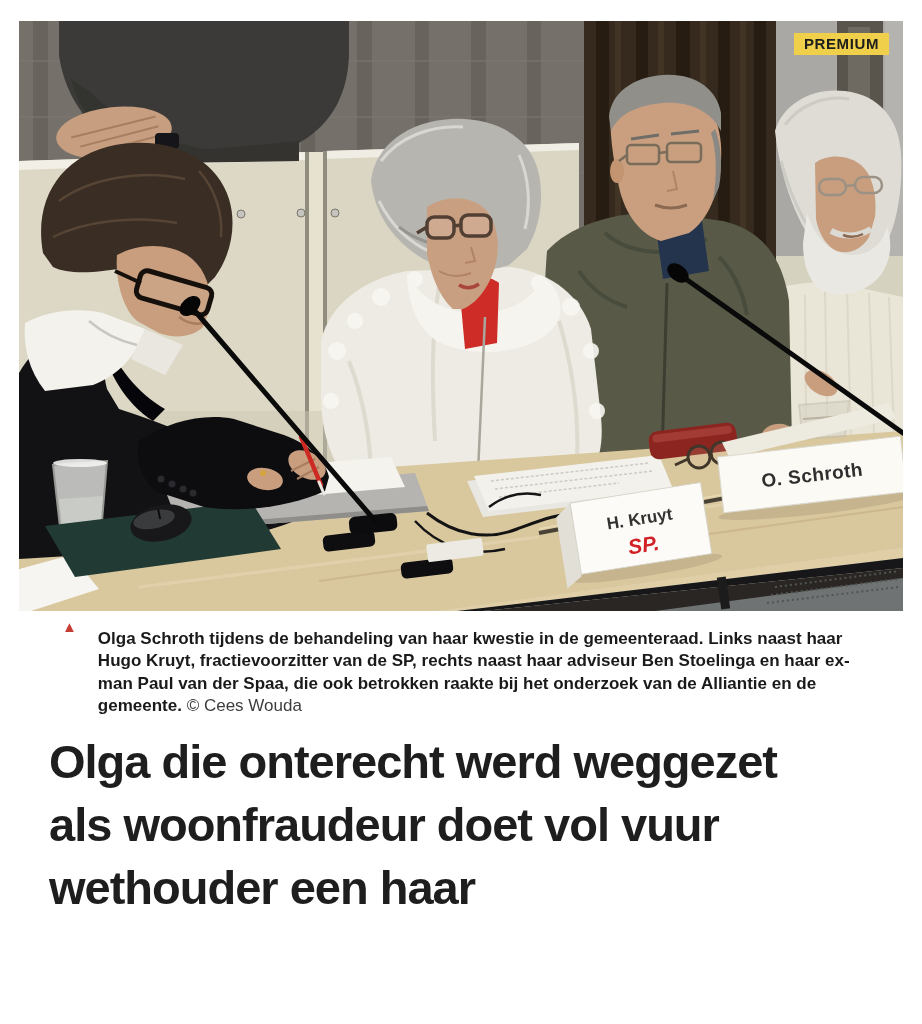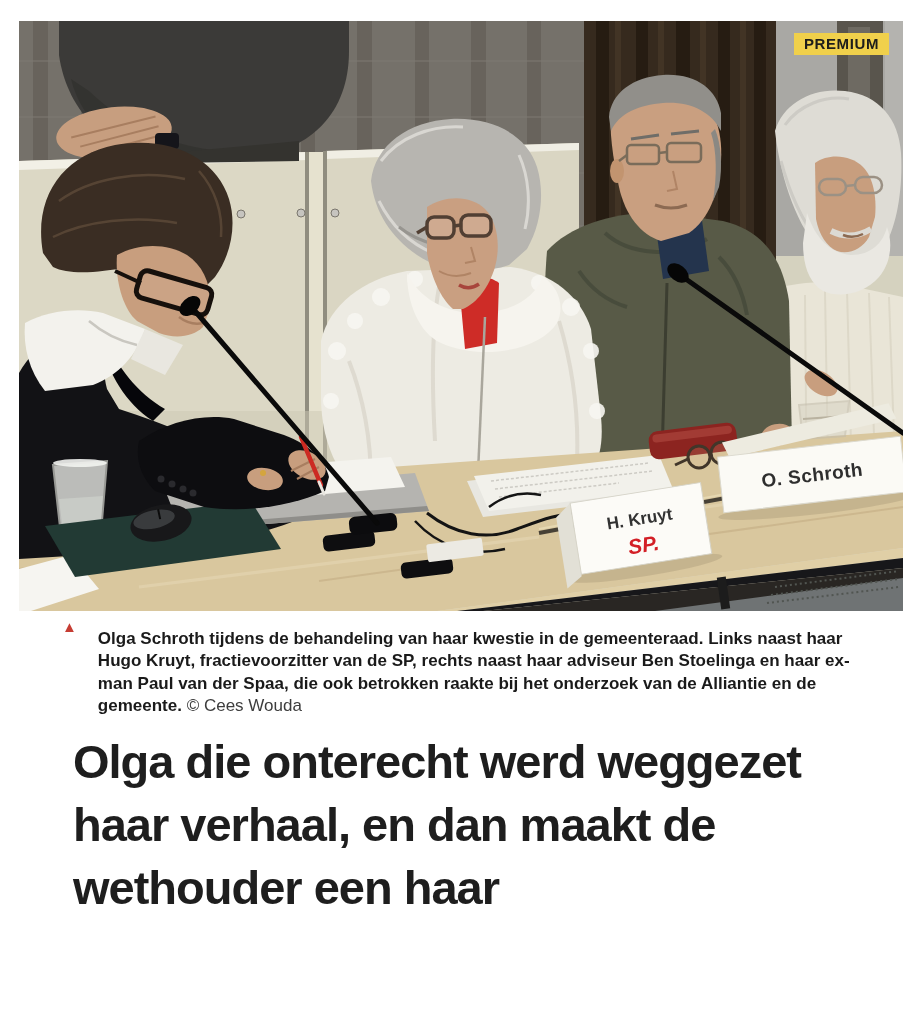--- a/index.html
+++ b/index.html
@@ -23,21 +23,21 @@
     display:flex;gap:9px;align-items:flex-start;
   }
   .caption .tri{
     color:#c63d33;font-size:15px;line-height:22px;flex:0 0 auto;
   }
   .caption p{
     margin:12px;font-size:17px;line-height:22.4px;font-weight:bold;color:#1a1a1a;
   }
   .caption .credit{font-weight:normal;color:#3d3d3d;}
   h1.headline{
-    position:absolute;left:73px;top:730px;margin:0;width:835px;
+    position:absolute;left:49px;top:730px;margin:0;width:835px;
     font-size:47px;line-height:63px;font-weight:bold;
     letter-spacing:-1px;color:#1e1e1e;
   }
   h1.headline span{display:block;}
   svg text{font-family:"Liberation Sans", sans-serif;}
 </style>
 </head>
 <body>
 
 <figure class="photo-wrap" style="margin:0;">
@@ -362,15 +362,15 @@
 <div class="caption">
   <span class="tri">▲</span>
   <p>
     <span>Olga Schroth tijdens de behandeling van haar kwestie in de gemeenteraad. Links naast haar Hugo Kruyt, fractievoorzitter van de SP, rechts naast haar adviseur Ben Stoelinga en haar ex-man Paul van der Spaa, die ook betrokken raakte bij het onderzoek van de Alliantie en de gemeente.</span>
     <span class="credit">© Cees Wouda</span>
   </p>
 </div>
 
 <h1 class="headline">
   <span>Olga die onterecht werd weggezet</span>
-  <span>haar verhaal, en dan maakt de</span>
+  <span>als woonfraudeur doet vol vuur</span>
   <span>wethouder een haar</span>
 </h1>
 
 </body></html>

